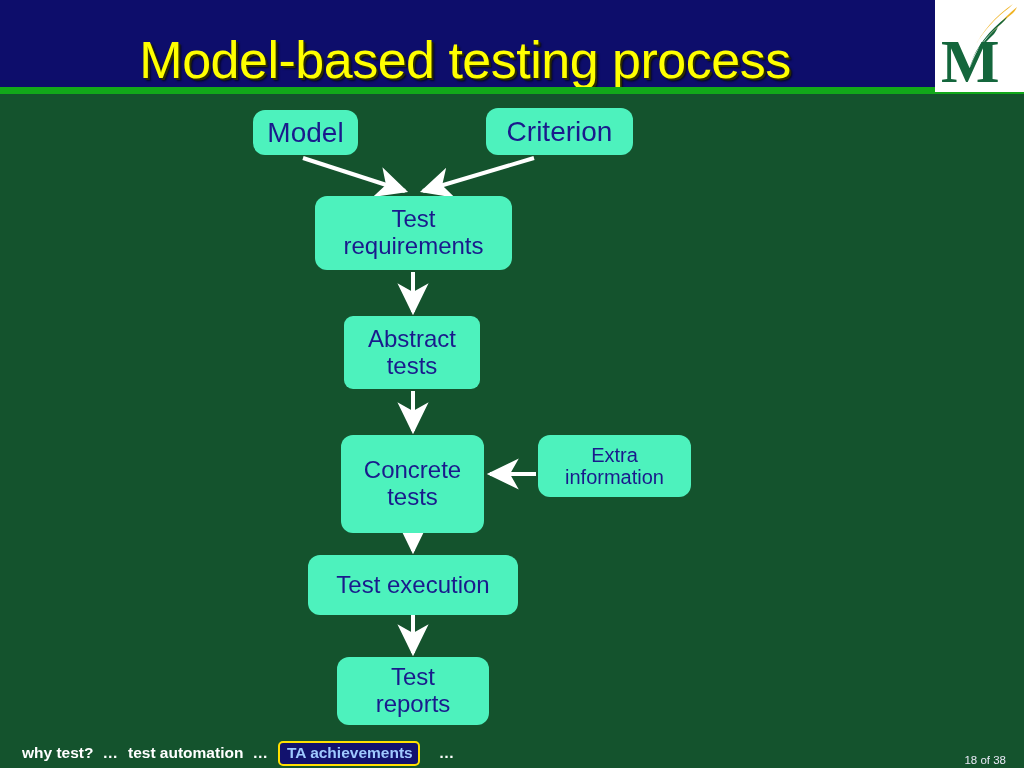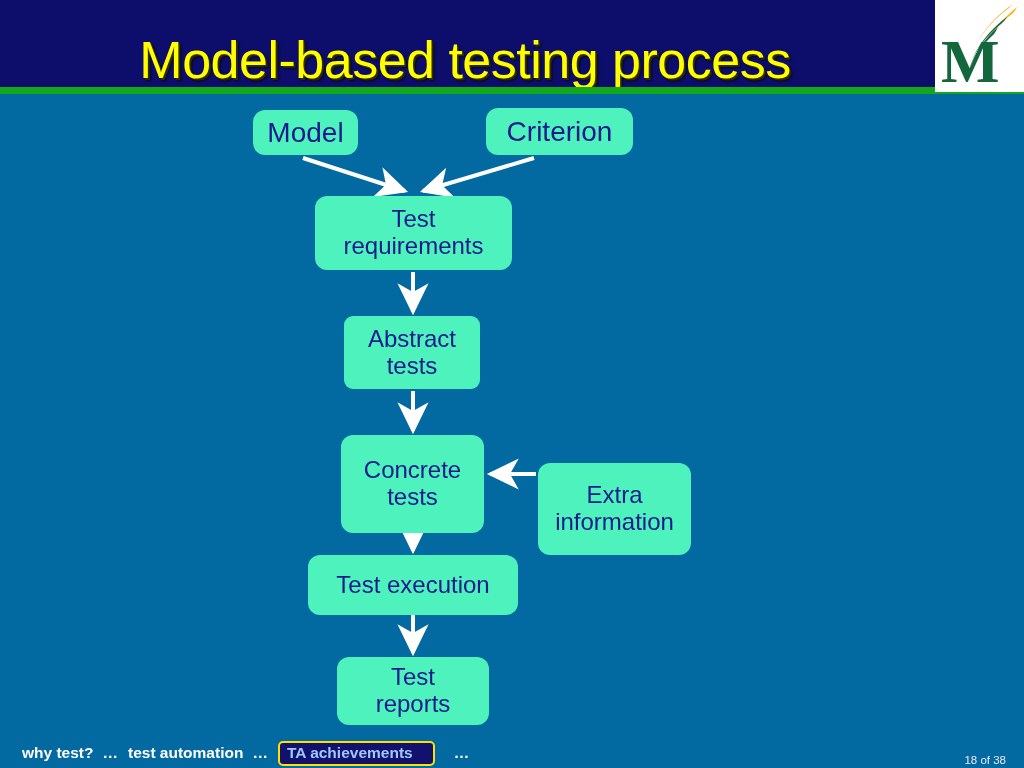--- a/index.html
+++ b/index.html
@@ -5,21 +5,21 @@
 <style>
   html, body {
     margin: 0;
     padding: 0;
     background: #000;
   }
   #slide {
     position: relative;
     width: 1024px;
     height: 768px;
-    background: #0369a1;
+    background: #14532d;
     overflow: hidden;
     font-family: "Liberation Sans", sans-serif;
   }
 
   
   #header-band {
     position: absolute;
     left: 0; top: 0;
     width: 1024px; height: 87px;
     background: #0d0d6b;
@@ -71,21 +71,21 @@
     line-height: 1.12;
     font-weight: 400;
   }
   .node .ln { display: block; white-space: nowrap; }
 
   #n-model        { left: 253px; top: 16px;  width: 105px; height: 45px;  font-size: 28px; }
   #n-criterion    { left: 486px; top: 14px;  width: 147px; height: 47px;  font-size: 28px; }
   #n-testreq      { left: 315px; top: 102px; width: 197px; height: 74px;  font-size: 24px; }
   #n-abstract     { left: 344px; top: 222px; width: 136px; height: 73px;  font-size: 24px; border-radius: 9px; }
   #n-concrete     { left: 341px; top: 341px; width: 143px; height: 98px;  font-size: 24px; }
-  #n-extra        { left: 538px; top: 341px; width: 153px; height: 92px;  font-size: 24px; margin-top: 28px; }
+  #n-extra        { left: 538px; top: 341px; width: 153px; height: 62px;  font-size: 20px; }
   #n-testexec     { left: 308px; top: 461px; width: 210px; height: 60px;  font-size: 24px; }
   #n-testreports  { left: 337px; top: 563px; width: 152px; height: 68px;  font-size: 24px; }
 
   #arrows {
     position: absolute;
     left: 0; top: 0;
     width: 1024px; height: 640px;
     pointer-events: none;
   }
 
@@ -103,21 +103,21 @@
     height: 26px;
     font-size: 15.5px;
     font-weight: bold;
     color: #ffffff;
     white-space: nowrap;
   }
   #footer-nav .seg { margin-right: 9px; }
   #footer-nav .dots { margin-right: 9px; letter-spacing: 1px; }
   #footer-nav .current {
     display: inline-block;
-    padding: 1px 20px 2px 7px;
+    padding: 1px 5px 2px 7px;
     border: 2px solid #ffe000;
     border-radius: 5px;
     color: #9fc8ff;
     background: #12126e;
     margin-right: 19px;
   }
   #page-number {
     position: absolute;
     right: 18px; top: 8px;
     font-size: 11.5px;

